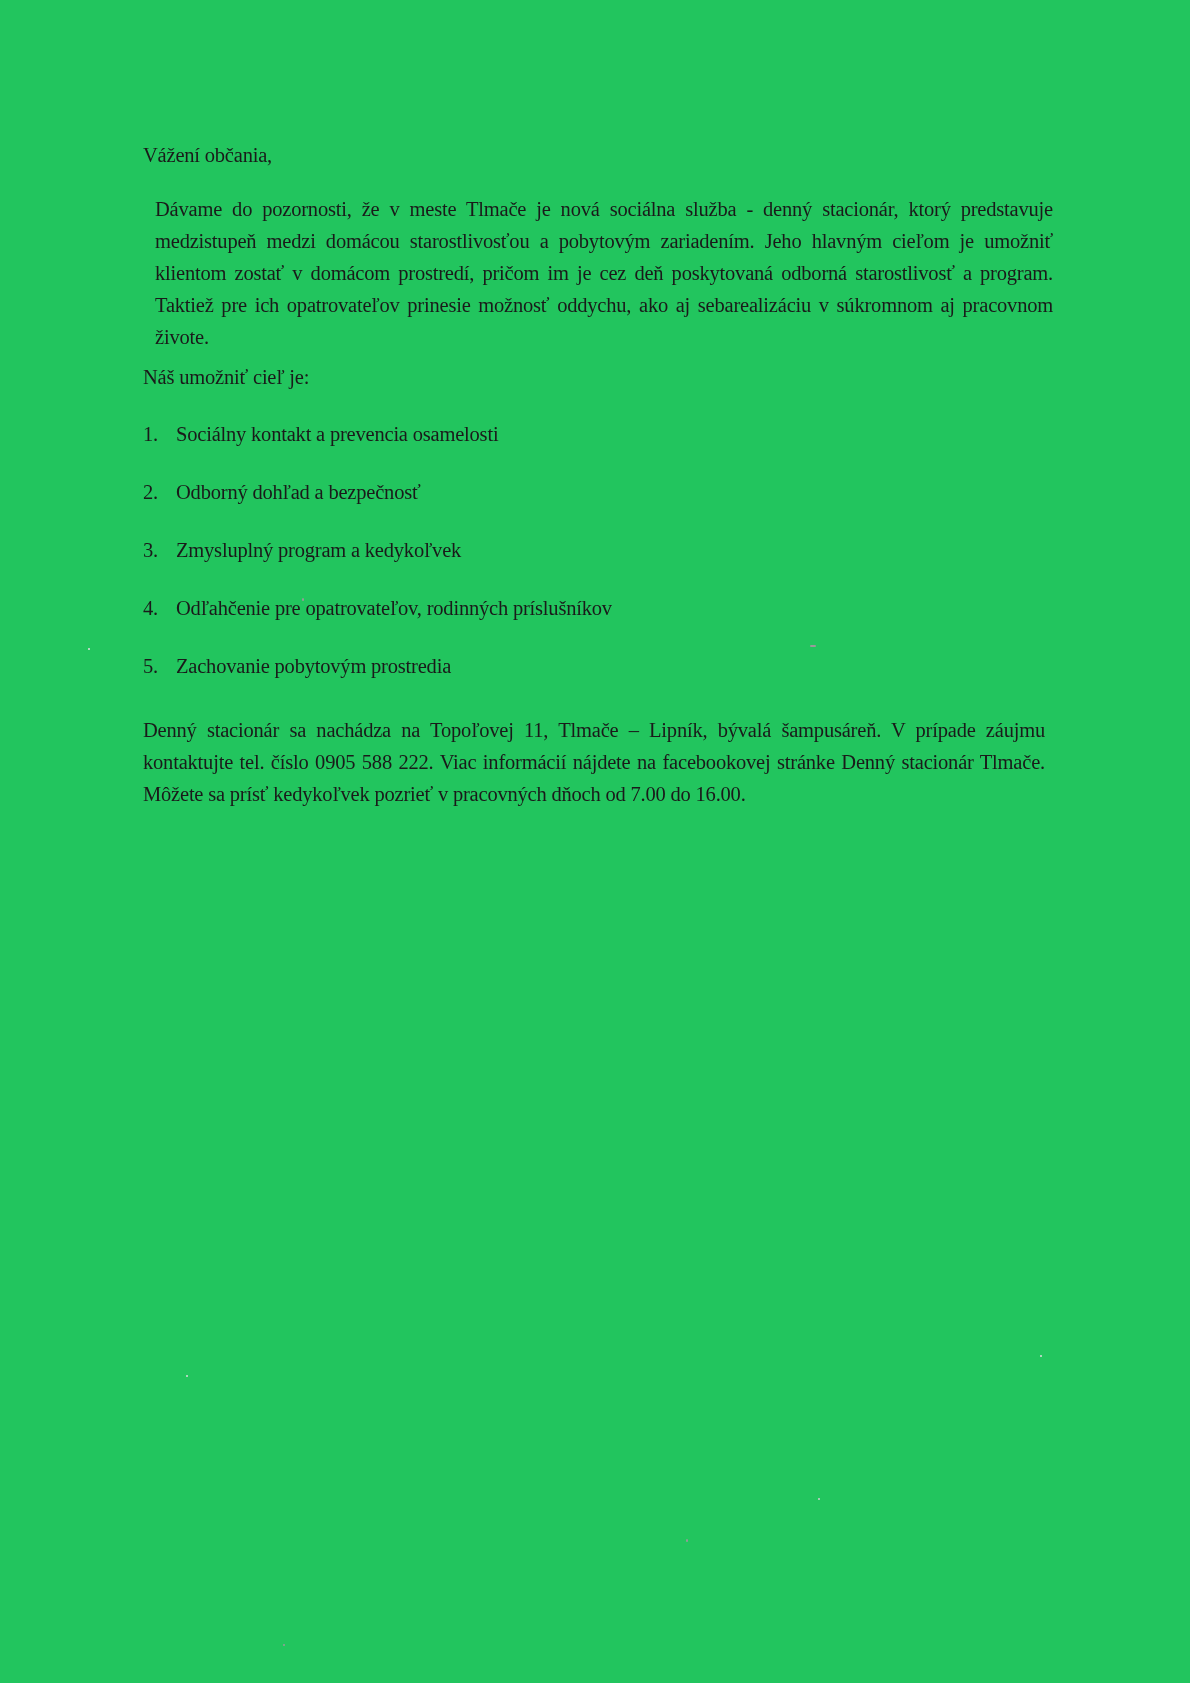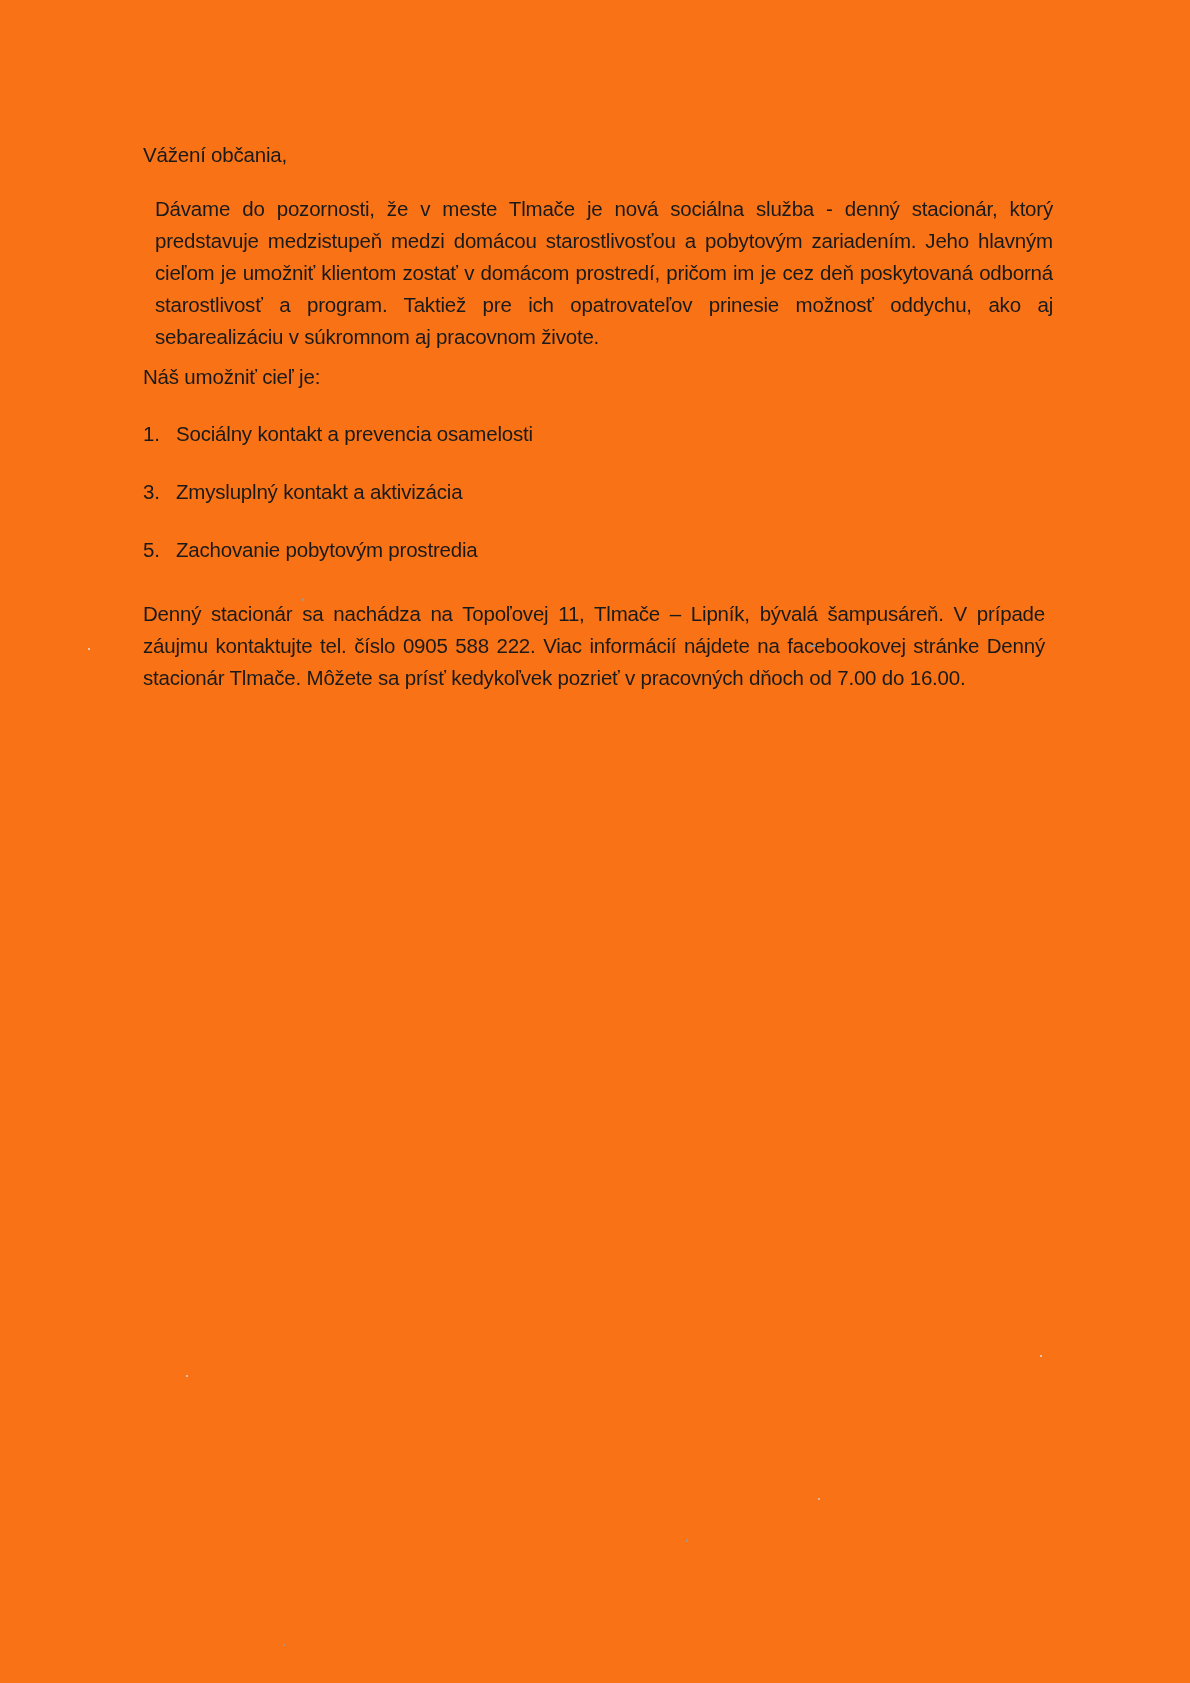--- a/index.html
+++ b/index.html
@@ -13,21 +13,22 @@
       position: relative;
       overflow: hidden;
       font-family: "Liberation Sans", "DejaVu Sans", sans-serif;
       color: #1a1a1a;
     }
     .page {
       position: absolute;
       left: 0; top: 0;
       width: 1190px;
       height: 1683px;
-      background: #f97316;
+      background: #22c55e;
+      font-family: Liberation Serif, serif;
     }
     .content {
       position: absolute;
       left: 143px;
       top: 139px;
       width: 910px;
       font-size: 20.5px;
       letter-spacing: -0.2px;
     }
     .salutation {
@@ -82,21 +83,27 @@
 
     <p class="para">Dávame do pozornosti, že v meste Tlmače je nová sociálna služba - denný stacionár, ktorý predstavuje medzistupeň medzi domácou starostlivosťou a pobytovým zariadením. Jeho hlavným cieľom je umožniť klientom zostať v domácom prostredí, pričom im je cez deň poskytovaná odborná starostlivosť a program. Taktiež pre ich opatrovateľov prinesie možnosť oddychu, ako aj sebarealizáciu v súkromnom aj pracovnom živote.</p>
 
     <p class="goal-heading">Náš umožniť cieľ je:</p>
 
     <ol class="goals">
       <li class="goal">
         <span class="num">1.</span><span>Sociálny kontakt a prevencia osamelosti</span>
       </li>
       <li class="goal">
-        <span class="num">3.</span><span>Zmysluplný kontakt a aktivizácia</span>
+        <span class="num">2.</span><span>Odborný dohľad a bezpečnosť</span>
+      </li>
+      <li class="goal">
+        <span class="num">3.</span><span>Zmysluplný program a kedykoľvek</span>
+      </li>
+      <li class="goal">
+        <span class="num">4.</span><span>Odľahčenie pre opatrovateľov, rodinných príslušníkov</span>
       </li>
       <li class="goal">
         <span class="num">5.</span><span>Zachovanie pobytovým prostredia</span>
       </li>
     </ol>
 
     <p class="contact">Denný stacionár sa nachádza na Topoľovej 11, Tlmače – Lipník, bývalá šampusáreň. V prípade záujmu kontaktujte tel. číslo 0905 588 222. Viac informácií nájdete na facebookovej stránke Denný stacionár Tlmače. Môžete sa prísť kedykoľvek pozrieť v pracovných dňoch od 7.00 do 16.00.</p>
   </div>
 
   <span class="speck" style="left:810px;top:645px;width:6px;height:2px;border-radius:1px;"></span>

